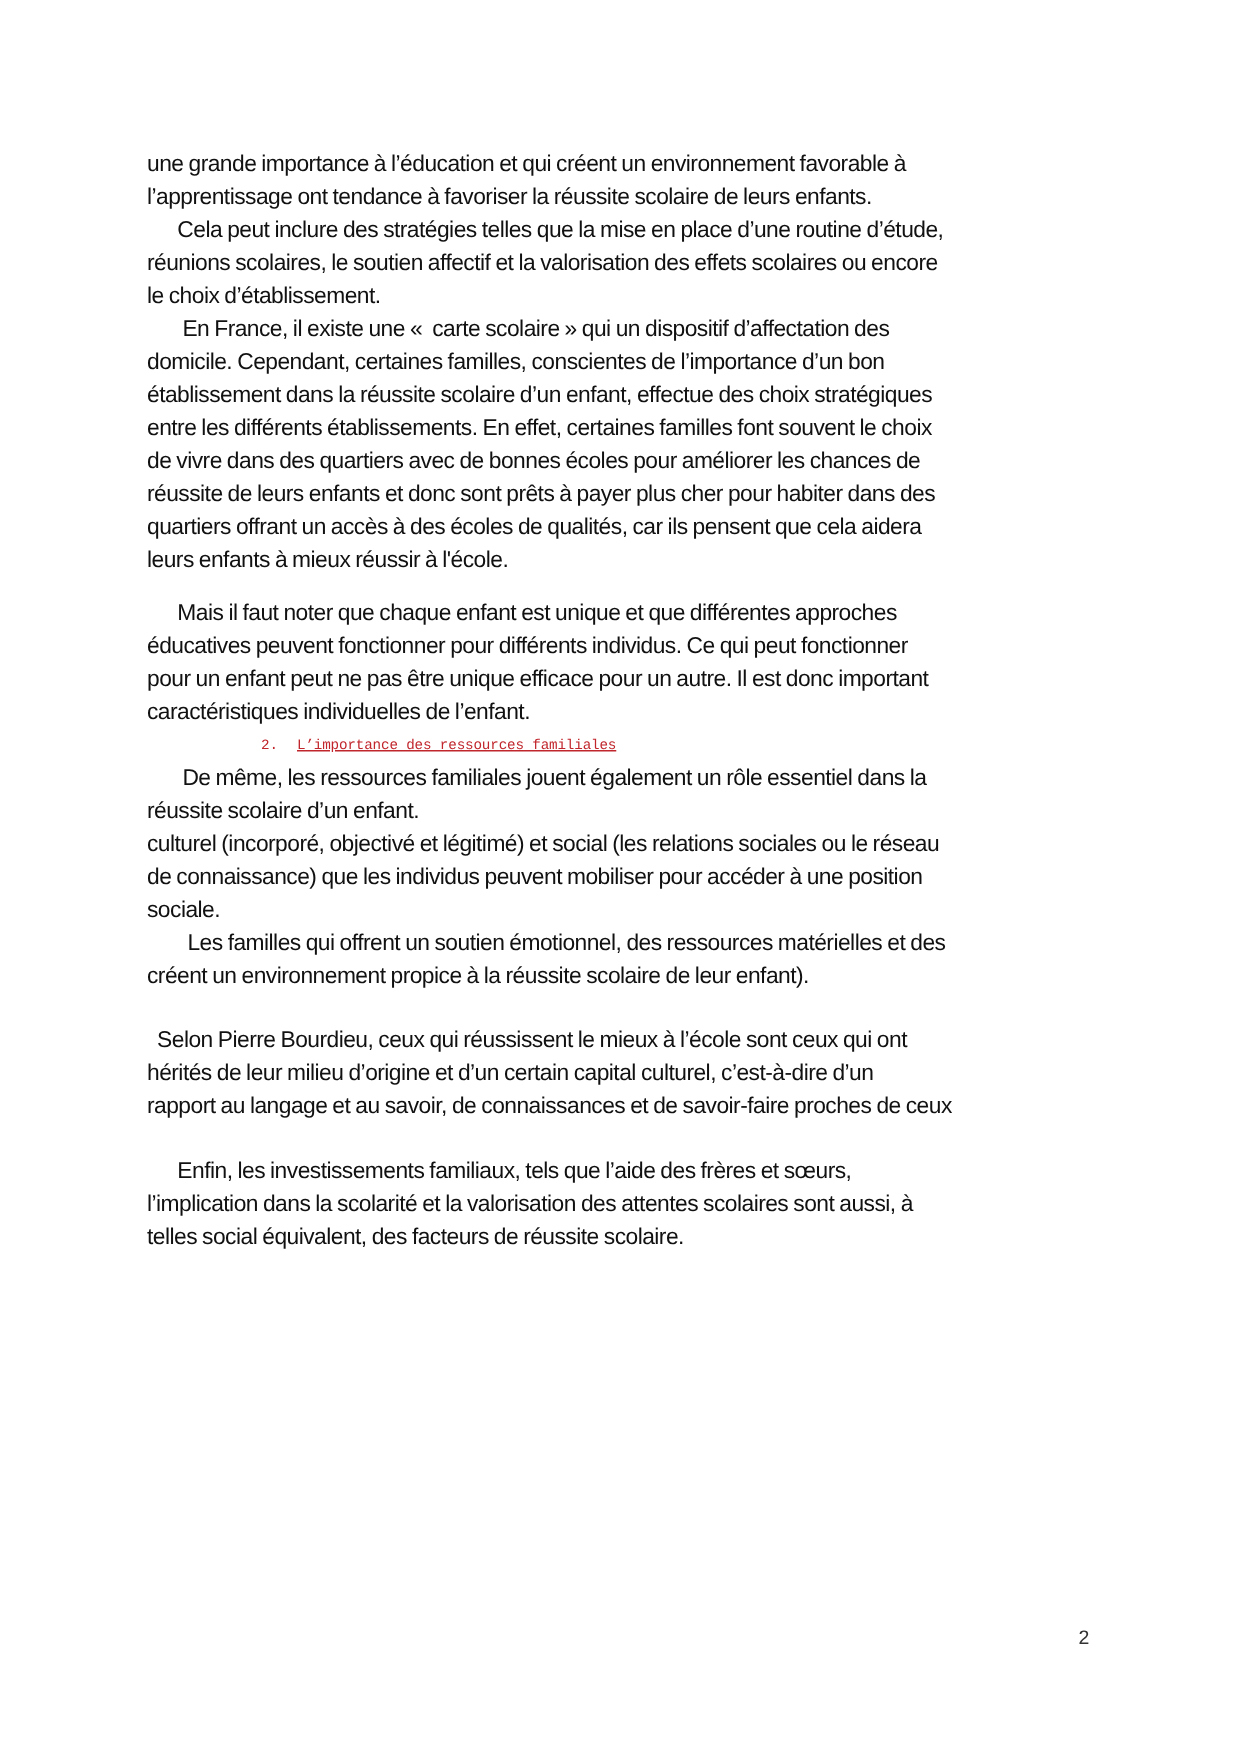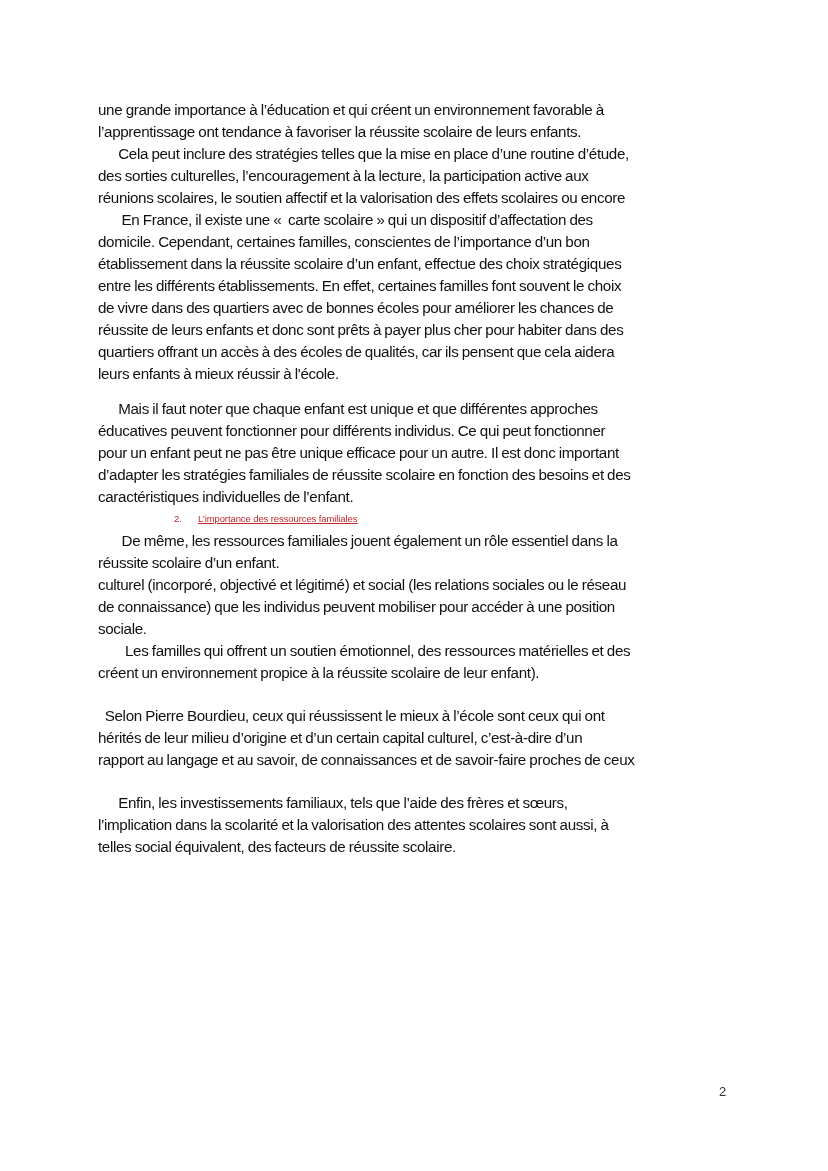--- a/index.html
+++ b/index.html
@@ -13,21 +13,21 @@
     font-size: 15.2px;
     color: #111111;
     letter-spacing: -0.35px;
     word-spacing: -0.5px;
   }
   .line { height: 22px; line-height: 22px; white-space: nowrap; }
   .gap { height: 13px; }
   .gap-lg { height: 21px; }
   .heading-line {
     height: 22px; line-height: 22px; white-space: nowrap;
-    padding-left: 76px; font-size: 9.5px; color: #c0262c; letter-spacing: -0.1px; word-spacing: 0;
+    padding-left: 76px; font-size: 9.5px; color: #c0262c; letter-spacing: -0.1px; word-spacing: 0; font-family: Liberation Mono, monospace;
   }
   .heading-line .num { display: inline-block; width: 24px; }
   .heading-line .title { text-decoration: underline; }
   .page-number {
     position: absolute; left: 719px; top: 1084px;
     font-family: "Liberation Sans", sans-serif; font-size: 13px; color: #333333;
   }
 </style>
 </head>
 <body>
@@ -35,42 +35,41 @@
 <div class="page">
   <div class="content">
 
     <div>
       <div class="line">une grande importance à l’éducation et qui créent un environnement favorable à</div>
       <div class="line">l’apprentissage ont tendance à favoriser la réussite scolaire de leurs enfants.</div>
     </div>
 
     <div>
       <div class="line" style="white-space:pre">      Cela peut inclure des stratégies telles que la mise en place d’une routine d’étude,</div>
-      <div class="line">des sorties culturelles, l’encouragement à la lecture, la participation active aux</div>
       <div class="line">réunions scolaires, le soutien affectif et la valorisation des effets scolaires ou encore</div>
+      <div class="line">le choix d’établissement.</div>
     </div>
 
     <div>
       <div class="line" style="white-space:pre">       En France, il existe une «  carte scolaire » qui un dispositif d’affectation des</div>
       <div class="line">domicile. Cependant, certaines familles, conscientes de l’importance d’un bon</div>
       <div class="line">établissement dans la réussite scolaire d’un enfant, effectue des choix stratégiques</div>
       <div class="line">entre les différents établissements. En effet, certaines familles font souvent le choix</div>
       <div class="line">de vivre dans des quartiers avec de bonnes écoles pour améliorer les chances de</div>
       <div class="line">réussite de leurs enfants et donc sont prêts à payer plus cher pour habiter dans des</div>
       <div class="line">quartiers offrant un accès à des écoles de qualités, car ils pensent que cela aidera</div>
       <div class="line">leurs enfants à mieux réussir à l'école.</div>
     </div>
 
     <div class="gap"></div>
 
     <div>
       <div class="line" style="white-space:pre">      Mais il faut noter que chaque enfant est unique et que différentes approches</div>
       <div class="line">éducatives peuvent fonctionner pour différents individus. Ce qui peut fonctionner</div>
       <div class="line">pour un enfant peut ne pas être unique efficace pour un autre. Il est donc important</div>
-      <div class="line">d’adapter les stratégies familiales de réussite scolaire en fonction des besoins et des</div>
       <div class="line">caractéristiques individuelles de l’enfant.</div>
     </div>
 
     <div class="heading-line">
       <span class="num">2.</span><span class="title">L’importance des ressources familiales</span>
     </div>
 
     <div>
       <div class="line" style="white-space:pre">       De même, les ressources familiales jouent également un rôle essentiel dans la</div>
       <div class="line">réussite scolaire d’un enfant.</div>

